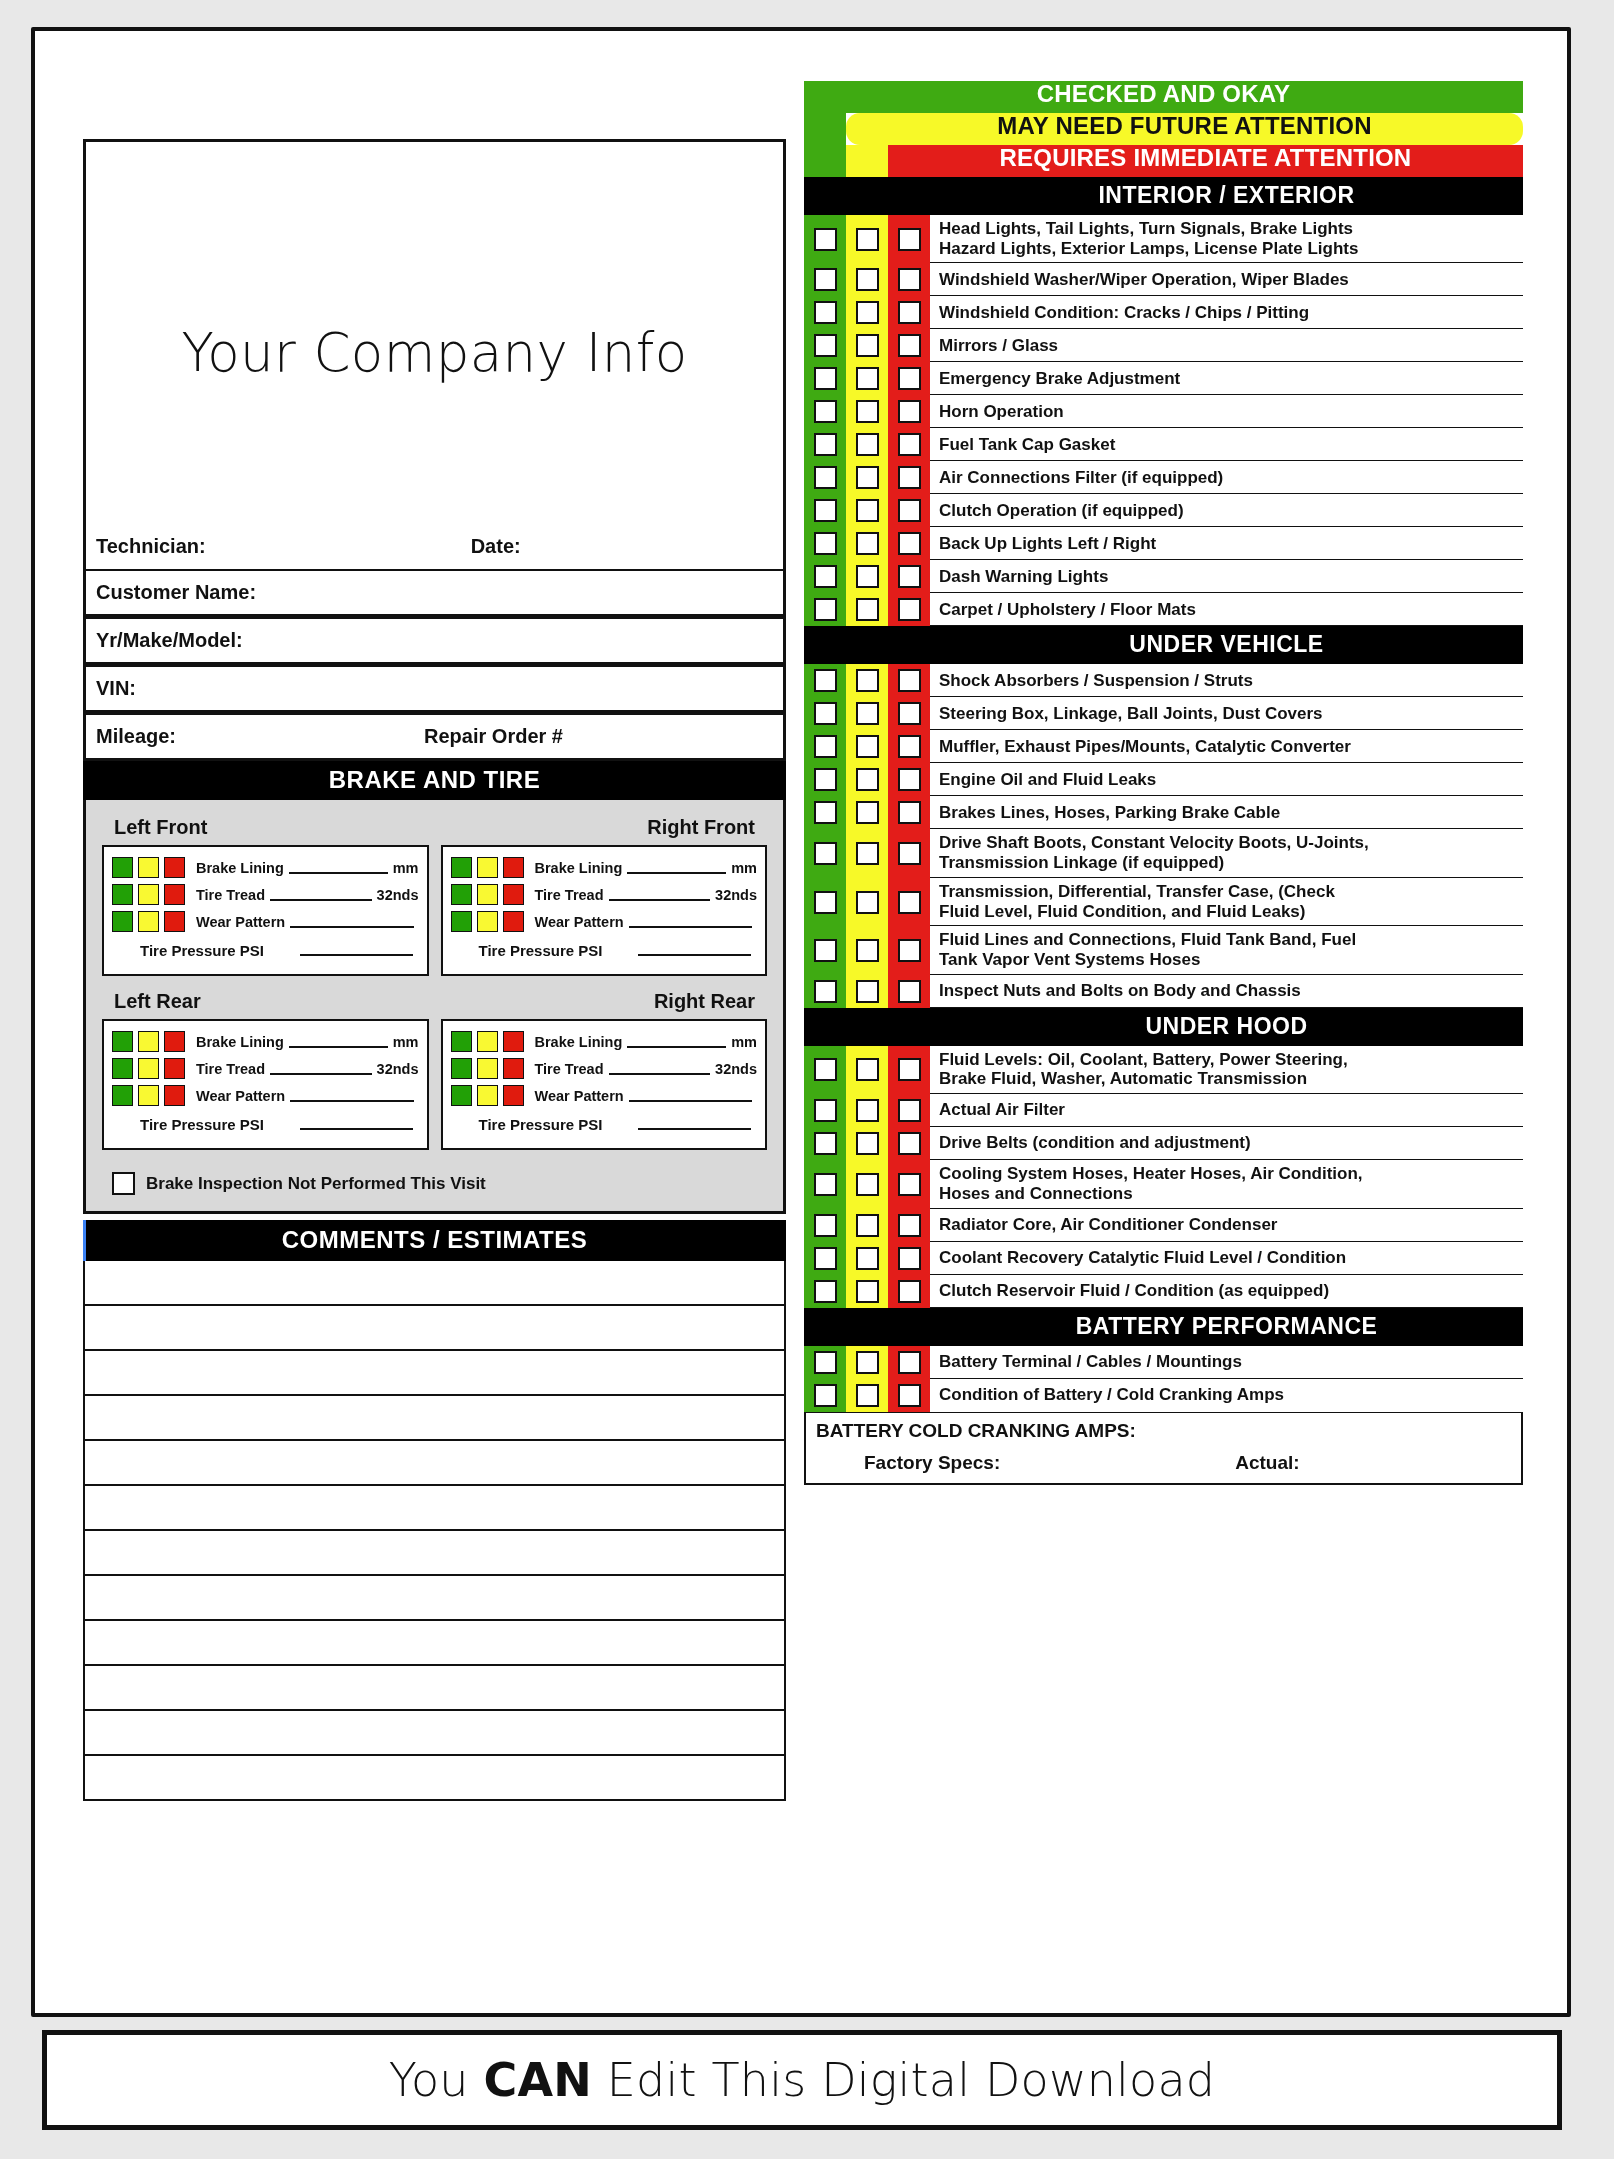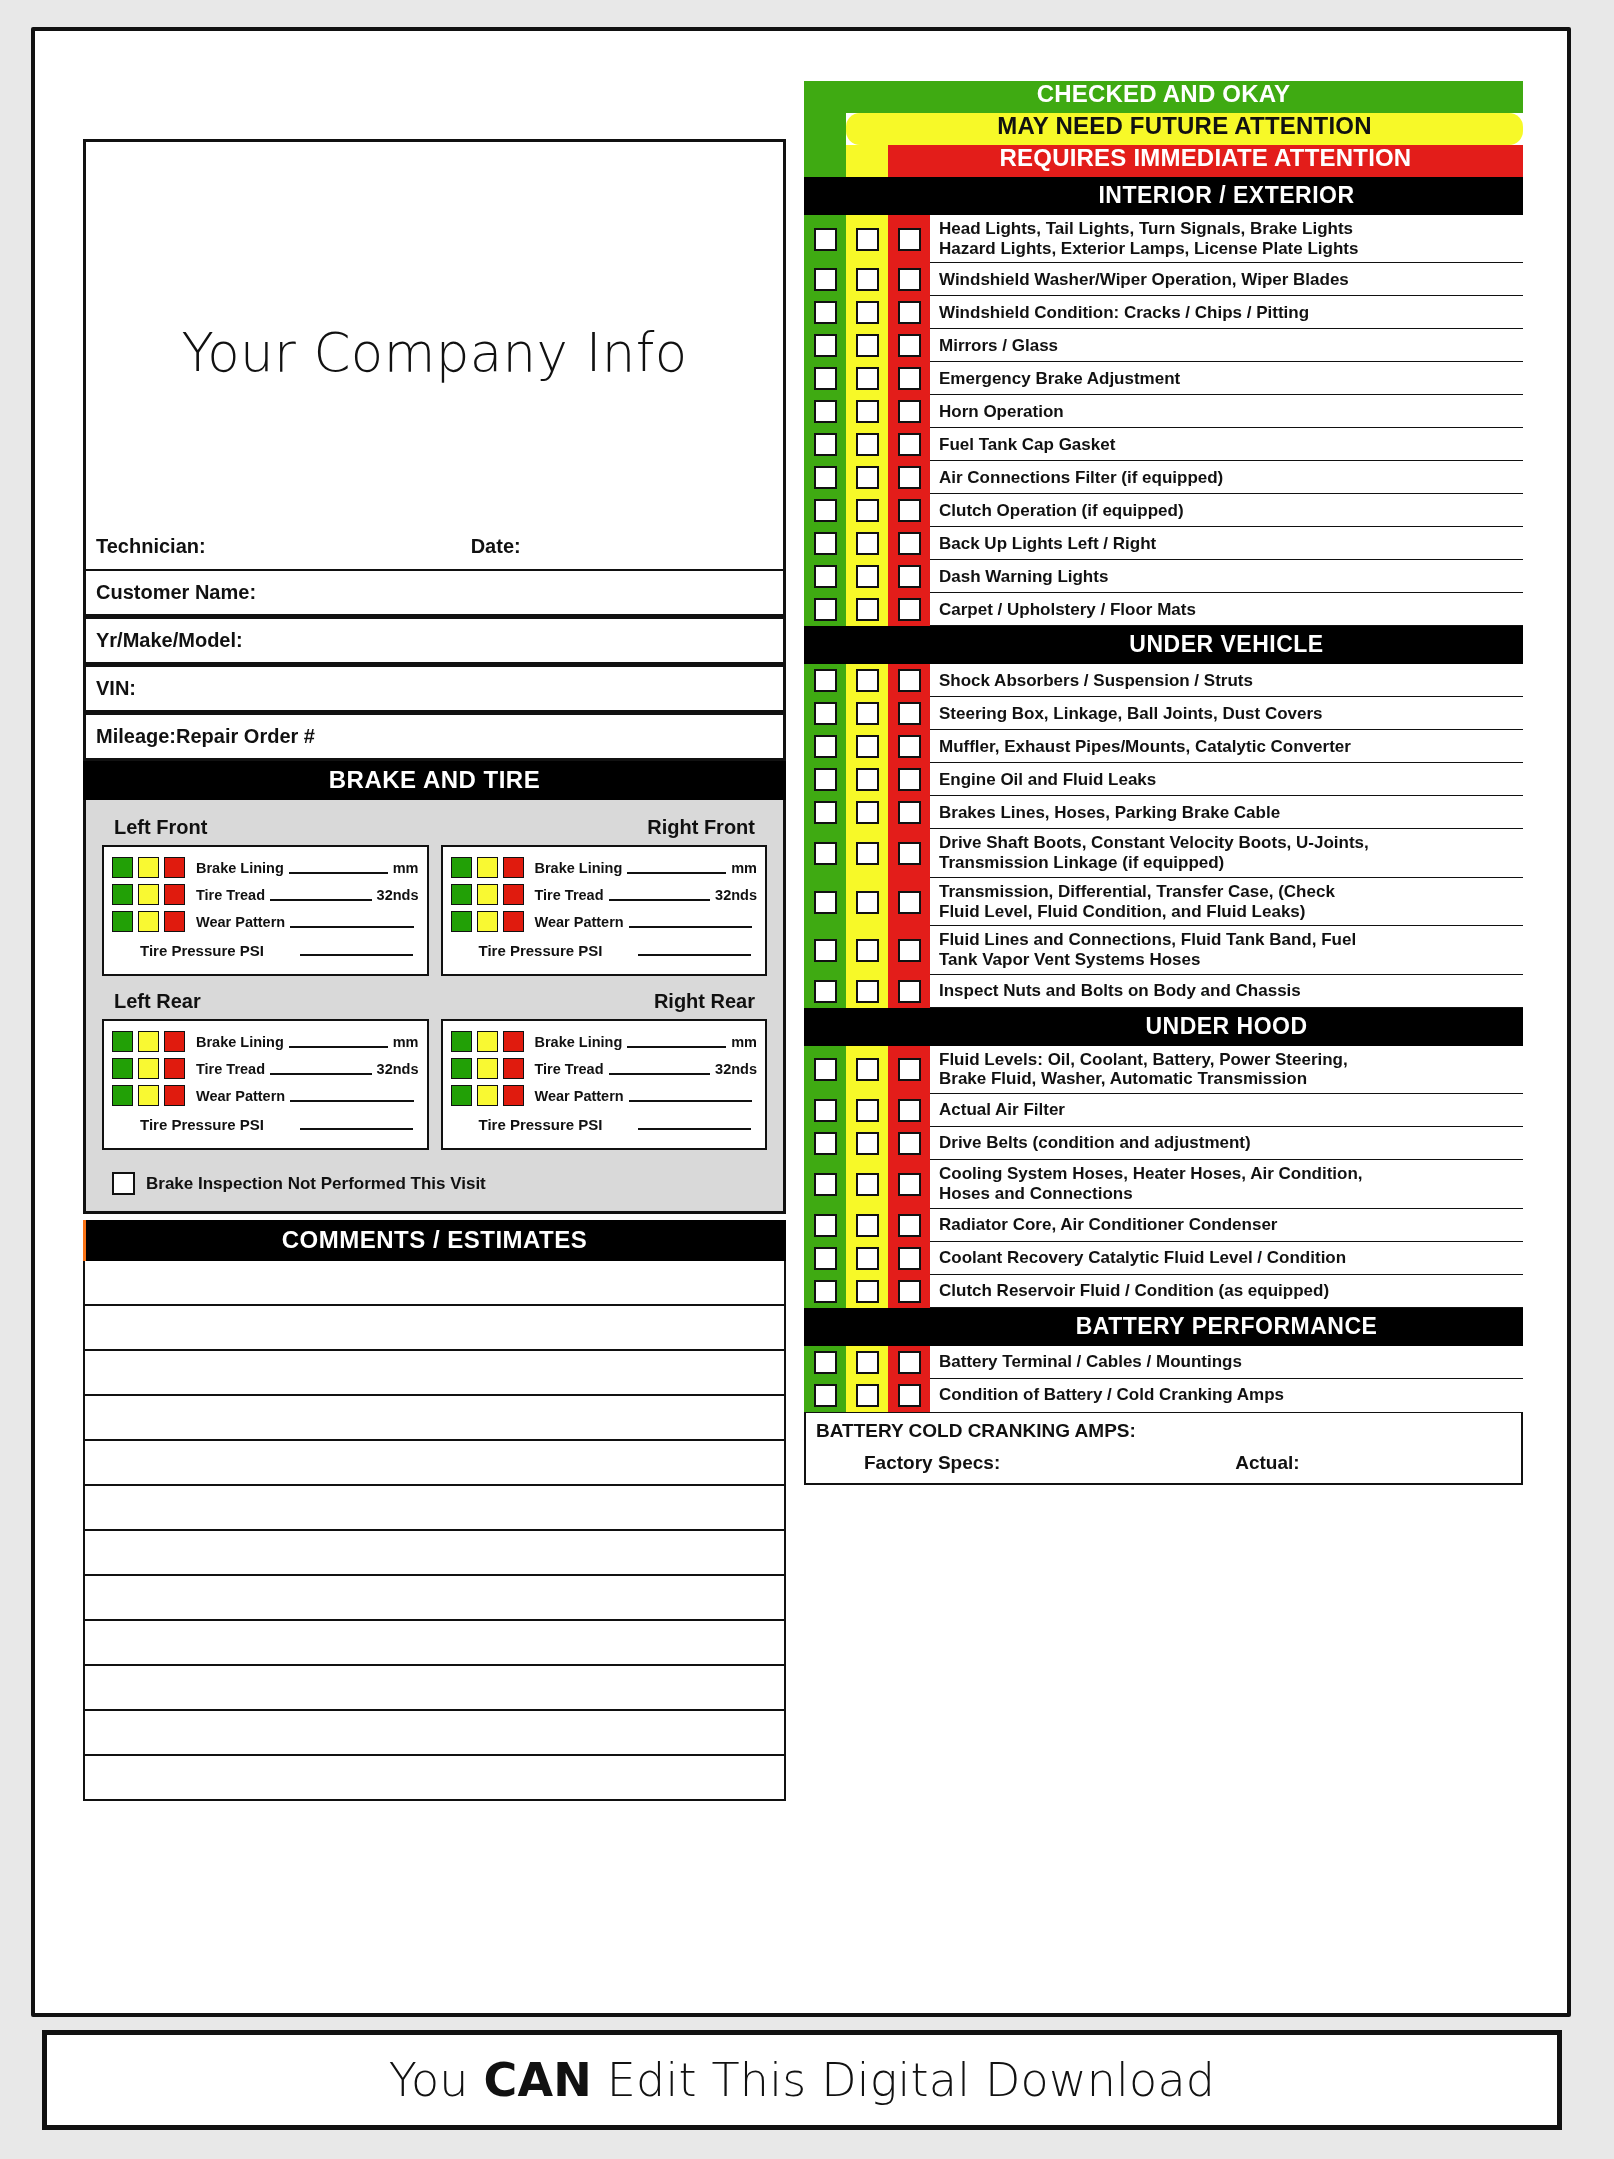--- a/index.html
+++ b/index.html
@@ -56,21 +56,21 @@
 
   .field-row {
     border:3px solid #111;
     border-top:2px solid #111;
     height:48px;
     display:flex; align-items:center;
     padding-left:10px;
     background:#fff;
   }
   .field-row .lbl { font-size:20px; font-weight:bold; color:#111; }
-  .field-row .lbl.ro { }
+  .field-row .lbl.ro { margin-left:248px; }
 
   .band-black {
     background:#000; color:#fff;
     text-align:center;
     font-size:24px; font-weight:bold;
     letter-spacing:0.5px;
     padding:5px 0 6px;
     border-left:3px solid #000; border-right:3px solid #000;
   }
 
@@ -123,21 +123,21 @@
   .chk-empty {
     width:23px; height:23px; border:2.5px solid #111; background:#fff;
     margin-right:11px;
   }
   .notperf-label { font-size:17px; font-weight:bold; color:#111; }
 
   .comments-band {
     background:#000; color:#fff; text-align:center;
     font-size:24px; font-weight:bold; letter-spacing:0.5px;
     padding:6px 0 7px;
-    border-left:3px solid #f97316; border-right:3px solid #000;
+    border-left:3px solid #3b82f6; border-right:3px solid #000;
     margin-top:6px;
   }
   .comment-line {
     height:45px;
     border:2px solid #111;
     border-top:none;
     background:#fff;
   }
   .comment-line.first { border-top:none; }
 

